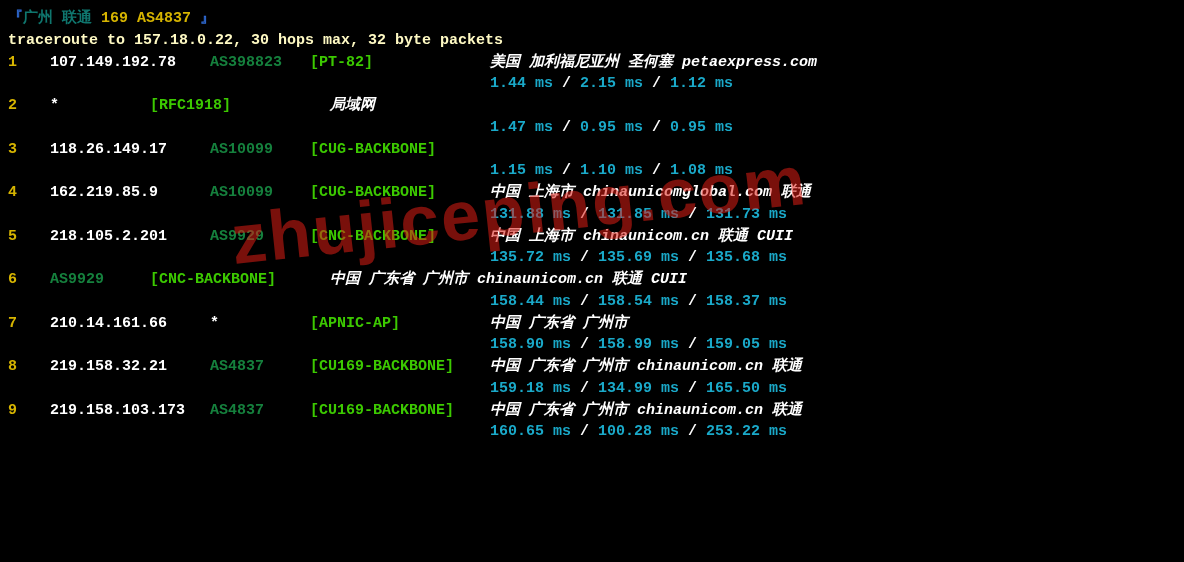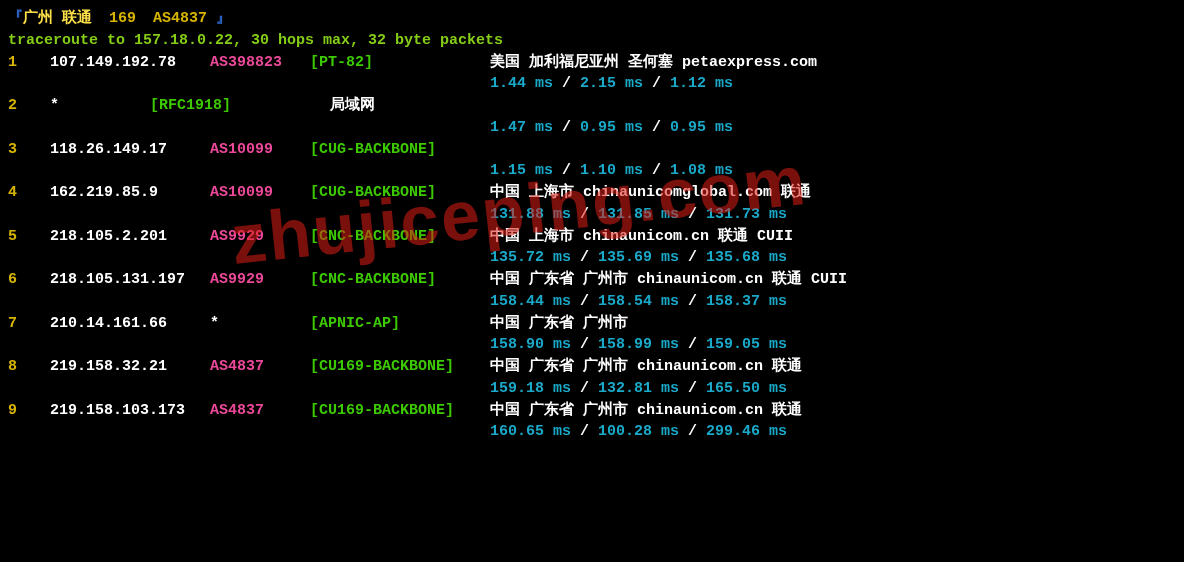--- a/index.html
+++ b/index.html
@@ -9,30 +9,30 @@
     font-family: "Consolas", "Courier New", monospace;
     font-size: 15px;
     line-height: 1.45;
     color: #fff;
     width: 1184px;
     box-sizing: border-box;
     font-weight: bold;
     position: relative;
   }
   .header-brackets { color: #2f6bd6; }
-  .header-text { color: #fde047; }
-  .header-as { color: #d6b400; margin-left: 8px; }
-  .subheader { color: #84cc16; }
+  .header-text { color: #0f766e; }
+  .header-as { color: #d6b400; }
+  .subheader { color: #fef9c3; }
   .row { display: flex; flex-wrap: wrap; }
   .hop-num { color: #d6b400; width: 42px; flex: 0 0 42px; }
   .ip { color: #fff; width: 160px; flex: 0 0 160px; }
-  .asn { color: #ec4899; width: 100px; flex: 0 0 100px; }
+  .asn { color: #15803d; width: 100px; flex: 0 0 100px; }
   .asn-star { color: #fff; width: 100px; flex: 0 0 100px; }
   .bracket { color: #3cc900; width: 180px; flex: 0 0 180px; }
-  .loc { color: #fff; flex: 1 1 auto; }
+  .loc { color: #fff; flex: 1 1 auto; font-style: italic; }
   .timings { color: #1aa9c9; padding-left: 482px; width: 100%; box-sizing: border-box; }
   .timings .sep { color: #fff; }
   .watermark {
     position: absolute;
     top: 160px;
     left: 230px;
     font-size: 70px;
     font-weight: bold;
     color: rgba(220,30,20,0.55);
     transform: rotate(-6deg);
@@ -100,21 +100,20 @@
       <span class="ip">218.105.2.201</span>
       <span class="asn">AS9929</span>
       <span class="bracket">[CNC-BACKBONE]</span>
       <span class="loc">中国 上海市  chinaunicom.cn  联通 CUII</span>
     </div>
     <div class="row">
       <div class="timings"><span>135.72 ms</span><span class="sep"> / </span><span>135.69 ms</span><span class="sep"> / </span><span>135.68 ms</span></div>
     </div>
     <div class="row">
       <span class="hop-num">6</span>
-      <span class="ip">218.105.131.197</span>
       <span class="asn">AS9929</span>
       <span class="bracket">[CNC-BACKBONE]</span>
       <span class="loc">中国 广东省 广州市  chinaunicom.cn  联通 CUII</span>
     </div>
     <div class="row">
       <div class="timings"><span>158.44 ms</span><span class="sep"> / </span><span>158.54 ms</span><span class="sep"> / </span><span>158.37 ms</span></div>
     </div>
     <div class="row">
       <span class="hop-num">7</span>
       <span class="ip">210.14.161.66</span>
@@ -126,25 +125,25 @@
       <div class="timings"><span>158.90 ms</span><span class="sep"> / </span><span>158.99 ms</span><span class="sep"> / </span><span>159.05 ms</span></div>
     </div>
     <div class="row">
       <span class="hop-num">8</span>
       <span class="ip">219.158.32.21</span>
       <span class="asn">AS4837</span>
       <span class="bracket">[CU169-BACKBONE]</span>
       <span class="loc">中国 广东省 广州市  chinaunicom.cn  联通</span>
     </div>
     <div class="row">
-      <div class="timings"><span>159.18 ms</span><span class="sep"> / </span><span>132.81 ms</span><span class="sep"> / </span><span>165.50 ms</span></div>
+      <div class="timings"><span>159.18 ms</span><span class="sep"> / </span><span>134.99 ms</span><span class="sep"> / </span><span>165.50 ms</span></div>
     </div>
     <div class="row">
       <span class="hop-num">9</span>
       <span class="ip">219.158.103.173</span>
       <span class="asn">AS4837</span>
       <span class="bracket">[CU169-BACKBONE]</span>
       <span class="loc">中国 广东省 广州市  chinaunicom.cn  联通</span>
     </div>
     <div class="row">
-      <div class="timings"><span>160.65 ms</span><span class="sep"> / </span><span>100.28 ms</span><span class="sep"> / </span><span>299.46 ms</span></div>
+      <div class="timings"><span>160.65 ms</span><span class="sep"> / </span><span>100.28 ms</span><span class="sep"> / </span><span>253.22 ms</span></div>
     </div>
   </div>
 
 </body></html>

